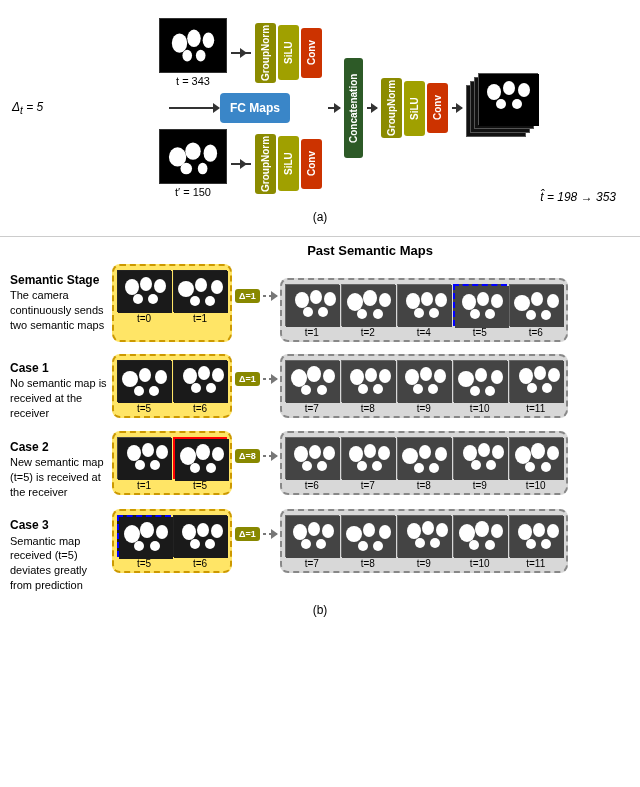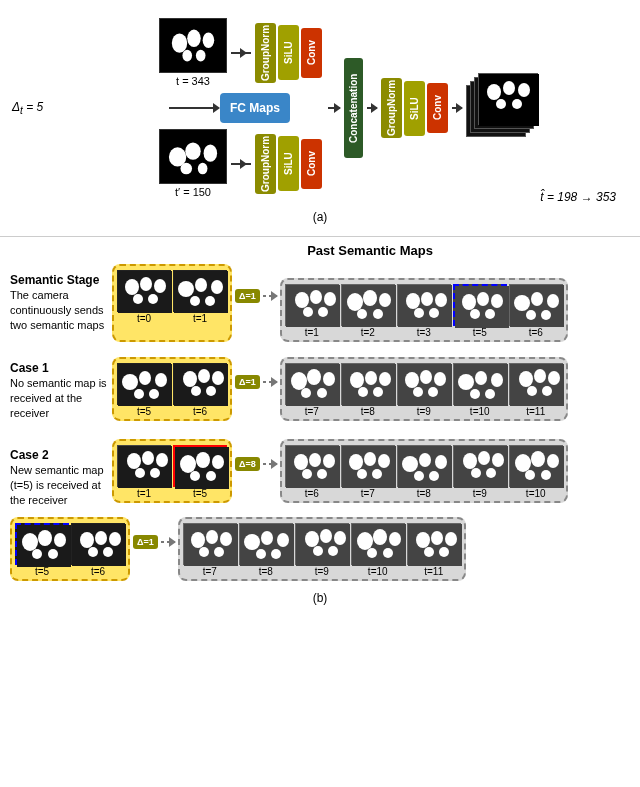--- a/index.html
+++ b/index.html
@@ -376,21 +376,21 @@
               </div>
               <div style="display: flex; flex-direction: column; align-items: center; gap: 1px;">
                 <div style="width: 54px; height: 42px; background: rgb(68, 68, 68); border: 1px solid rgb(102, 102, 102);"><svg viewBox="0 0 54 42" width="54" height="42">
     <rect width="54" height="42" fill="#444444"></rect>
     <ellipse cx="15" cy="16" rx="7" ry="8" fill="white"></ellipse>
     <ellipse cx="29" cy="14" rx="6" ry="7" fill="white"></ellipse>
     <ellipse cx="43" cy="15" rx="6" ry="7" fill="white"></ellipse>
     <ellipse cx="21" cy="28" rx="5" ry="5" fill="white"></ellipse>
     <ellipse cx="36" cy="28" rx="5" ry="5" fill="white"></ellipse>
   </svg></div>
-                <span style="font-size: 10px; text-align: center; white-space: nowrap;">t=3</span>
+                <span style="font-size: 10px; text-align: center; white-space: nowrap;">t=4</span>
               </div>
               <div style="display: flex; flex-direction: column; align-items: center; gap: 1px;">
                 <div style="width: 54px; height: 42px; background: rgb(68, 68, 68); border: 2px dashed blue;"><svg viewBox="0 0 54 42" width="54" height="42">
     <rect width="54" height="42" fill="#444444"></rect>
     <ellipse cx="14" cy="16" rx="7" ry="8" fill="white"></ellipse>
     <ellipse cx="28" cy="13" rx="6" ry="7" fill="white"></ellipse>
     <ellipse cx="42" cy="15" rx="6" ry="7" fill="white"></ellipse>
     <ellipse cx="20" cy="28" rx="5" ry="5" fill="white"></ellipse>
     <ellipse cx="35" cy="28" rx="5" ry="5" fill="white"></ellipse>
   </svg></div>
@@ -404,21 +404,21 @@
     <ellipse cx="43" cy="16" rx="6" ry="7" fill="white"></ellipse>
     <ellipse cx="21" cy="30" rx="5" ry="5" fill="white"></ellipse>
     <ellipse cx="36" cy="30" rx="5" ry="5" fill="white"></ellipse>
   </svg></div>
                 <span style="font-size: 10px; text-align: center; white-space: nowrap;">t=6</span>
               </div>
             </div>
           </div>
         </div>
       </div>
-      <div style="display: flex; align-items: flex-end; margin-bottom: 18px; gap: 4px;">
+      <div style="display: flex; align-items: center; margin-bottom: 10px; gap: 4px;">
         <div style="width: 98px; min-width: 98px; font-size: 11px; line-height: 1.35; padding-top: 8px;"><span style="font-weight:bold;font-size:12px;">Case 1</span><br>No semantic map is received at the receiver</div>
         <div style="display: flex; align-items: flex-end; gap: 3px; flex: 1 1 0%;">
           <div style="background: rgb(255, 229, 102); border: 2px dashed rgb(204, 153, 0); border-radius: 8px; padding: 4px 3px 2px; display: flex; flex-direction: column; align-items: center;">
             <div style="display: flex; gap: 2px; align-items: flex-end;">
               <div style="display: flex; flex-direction: column; align-items: center; gap: 1px;">
                 <div style="width: 54px; height: 42px; background: rgb(26, 26, 26); border: 1px solid rgb(34, 34, 34);"><svg viewBox="0 0 54 42" width="54" height="42">
     <rect width="54" height="42" fill="#1a1a1a"></rect>
     <ellipse cx="12" cy="18" rx="8" ry="8" fill="white"></ellipse>
     <ellipse cx="27" cy="14" rx="6" ry="7" fill="white"></ellipse>
     <ellipse cx="43" cy="16" rx="6" ry="7" fill="white"></ellipse>
@@ -597,20 +597,21 @@
     <ellipse cx="20" cy="29" rx="5" ry="5" fill="white"></ellipse>
     <ellipse cx="36" cy="29" rx="5" ry="5" fill="white"></ellipse>
   </svg></div>
                 <span style="font-size: 10px; text-align: center; white-space: nowrap;">t=10</span>
               </div>
             </div>
           </div>
         </div>
       </div>
       <div style="display: flex; align-items: flex-start; margin-bottom: 10px; gap: 4px;">
+        <div style="width: 98px; min-width: 98px; font-size: 11px; line-height: 1.35; padding-top: 8px;"><span style="font-weight:bold;font-size:12px;">Case 3</span><br>Semantic map received (t=5) deviates greatly from prediction</div>
         <div style="display: flex; align-items: flex-end; gap: 3px; flex: 1 1 0%;">
           <div style="background: rgb(255, 229, 102); border: 2px dashed rgb(204, 153, 0); border-radius: 8px; padding: 4px 3px 2px; display: flex; flex-direction: column; align-items: center;">
             <div style="display: flex; gap: 2px; align-items: flex-end;">
               <div style="display: flex; flex-direction: column; align-items: center; gap: 1px;">
                 <div style="width: 54px; height: 42px; background: rgb(26, 26, 26); border: 2px dashed blue;"><svg viewBox="0 0 54 42" width="54" height="42">
     <rect width="54" height="42" fill="#1a1a1a"></rect>
     <ellipse cx="13" cy="17" rx="8" ry="9" fill="white"></ellipse>
     <ellipse cx="28" cy="13" rx="7" ry="8" fill="white"></ellipse>
     <ellipse cx="43" cy="15" rx="6" ry="7" fill="white"></ellipse>
     <ellipse cx="20" cy="29" rx="5" ry="5" fill="white"></ellipse>

